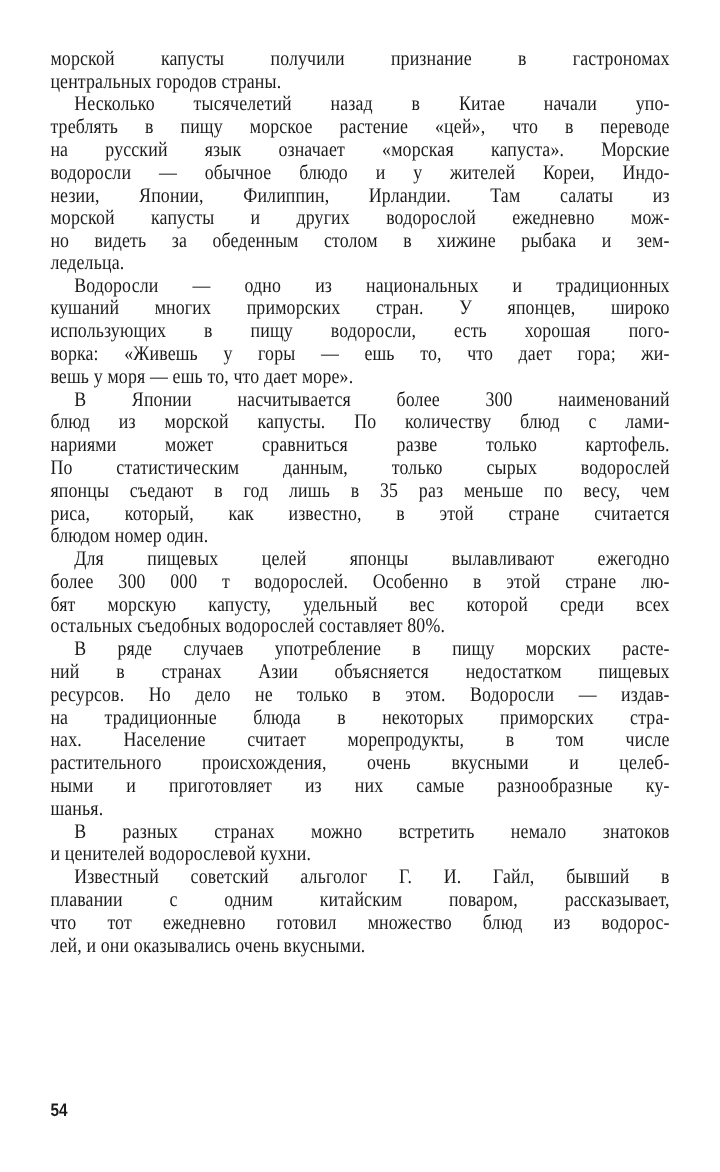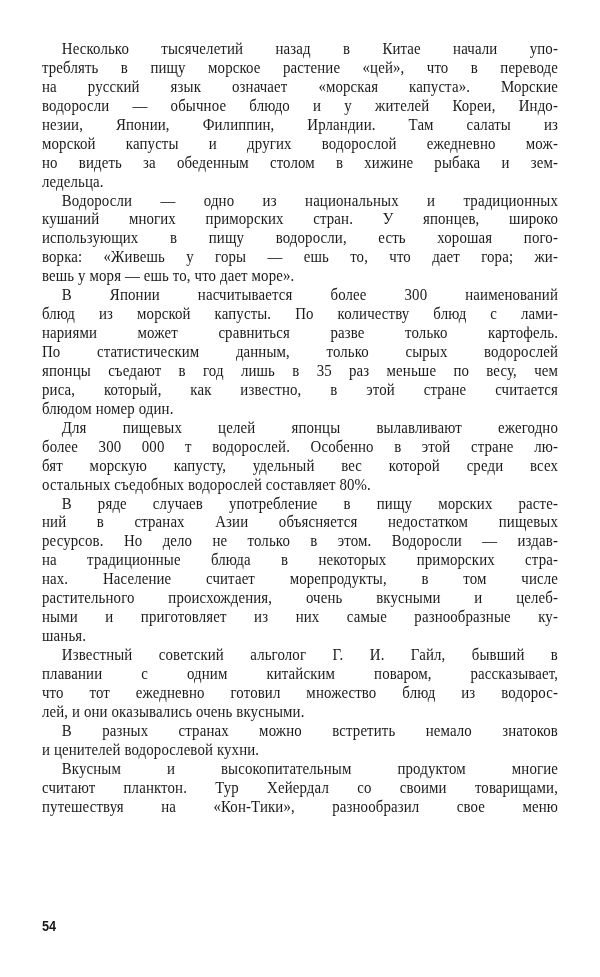--- a/index.html
+++ b/index.html
@@ -51,20 +51,24 @@
       transform: scaleX(0.85);
       transform-origin: left center;
       color: #1a1a1a;
     }
   </style>
 </head>
 <body>
 
 <div class="page">
 
+  <div>
+    <span class="line">морской капусты  получили признание в гастрономах</span>
+    <span class="line last">центральных городов страны.</span>
+  </div>
 
   <div>
     <span class="line indent">Несколько тысячелетий назад в Китае начали упо-</span>
     <span class="line">треблять в пищу морское растение «цей», что в переводе</span>
     <span class="line">на русский язык означает «морская капуста». Морские</span>
     <span class="line">водоросли — обычное блюдо и у жителей Кореи, Индо-</span>
     <span class="line">незии, Японии, Филиппин, Ирландии. Там салаты из</span>
     <span class="line">морской капусты и других водорослой ежедневно мож-</span>
     <span class="line">но видеть за обеденным столом в хижине рыбака и зем-</span>
     <span class="line last">ледельца.</span>
@@ -100,32 +104,27 @@
     <span class="line">ний в странах Азии объясняется недостатком пищевых</span>
     <span class="line">ресурсов. Но дело не только в этом. Водоросли — издав-</span>
     <span class="line">на традиционные блюда в некоторых приморских стра-</span>
     <span class="line">нах. Население считает морепродукты, в том числе</span>
     <span class="line">растительного происхождения, очень вкусными и целеб-</span>
     <span class="line">ными и приготовляет из них самые разнообразные ку-</span>
     <span class="line last">шанья.</span>
   </div>
 
   <div>
+    <span class="line indent">В разных странах можно встретить немало знатоков</span>
+    <span class="line last">и ценителей водорослевой кухни.</span>
+  </div>
+
+  <div>
     <span class="line indent">Известный советский альголог Г. И. Гайл, бывший в</span>
     <span class="line">плавании с одним китайским поваром, рассказывает,</span>
     <span class="line">что тот ежедневно готовил множество блюд из водорос-</span>
     <span class="line last">лей, и они оказывались очень вкусными.</span>
   </div>
 
-  <div>
-    <span class="line indent">В разных странах можно встретить немало знатоков</span>
-    <span class="line last">и ценителей водорослевой кухни.</span>
-  </div>
-
-  <div>
-    <span class="line indent">Вкусным и высокопитательным продуктом  многие</span>
-    <span class="line">считают планктон. Тур Хейердал со своими товарищами,</span>
-    <span class="line">путешествуя на «Кон-Тики», разнообразил свое меню</span>
-  </div>
 
 </div>
 
 <div class="page-number">54</div>
 
 </body></html>

